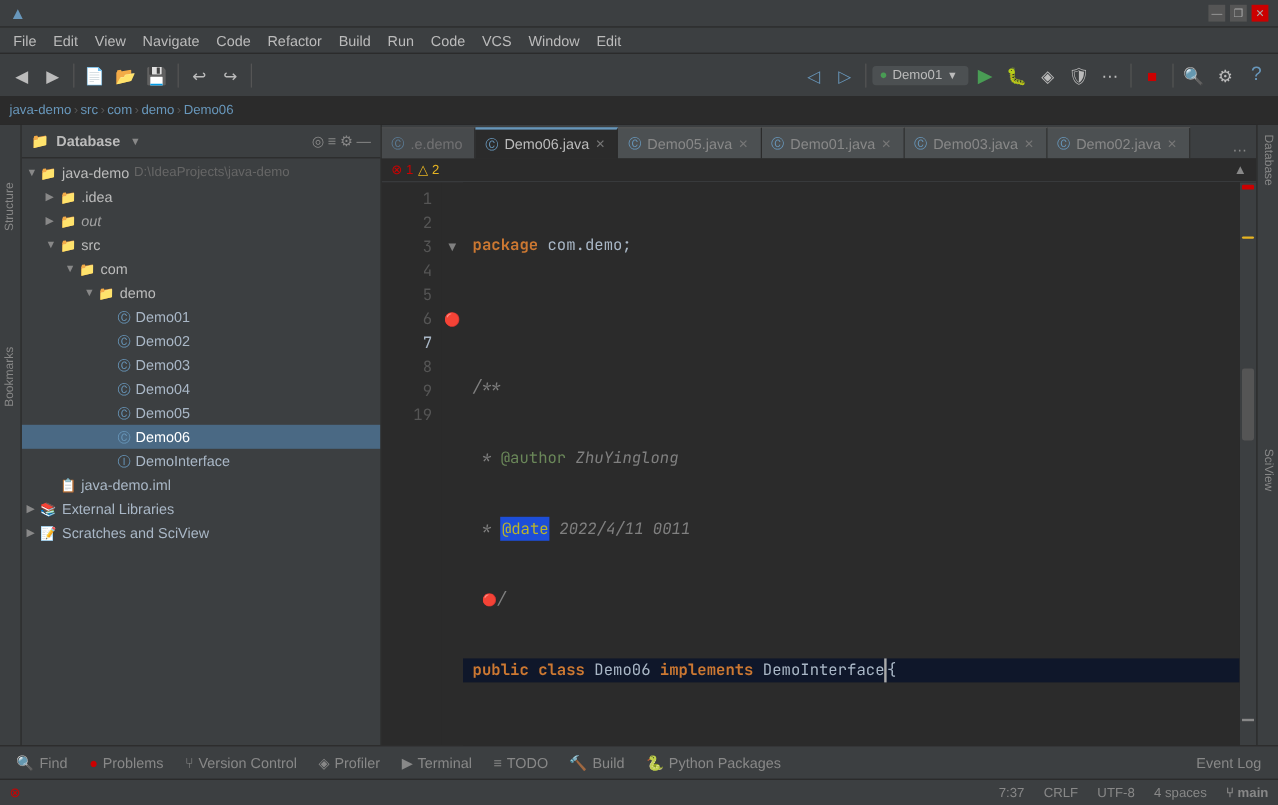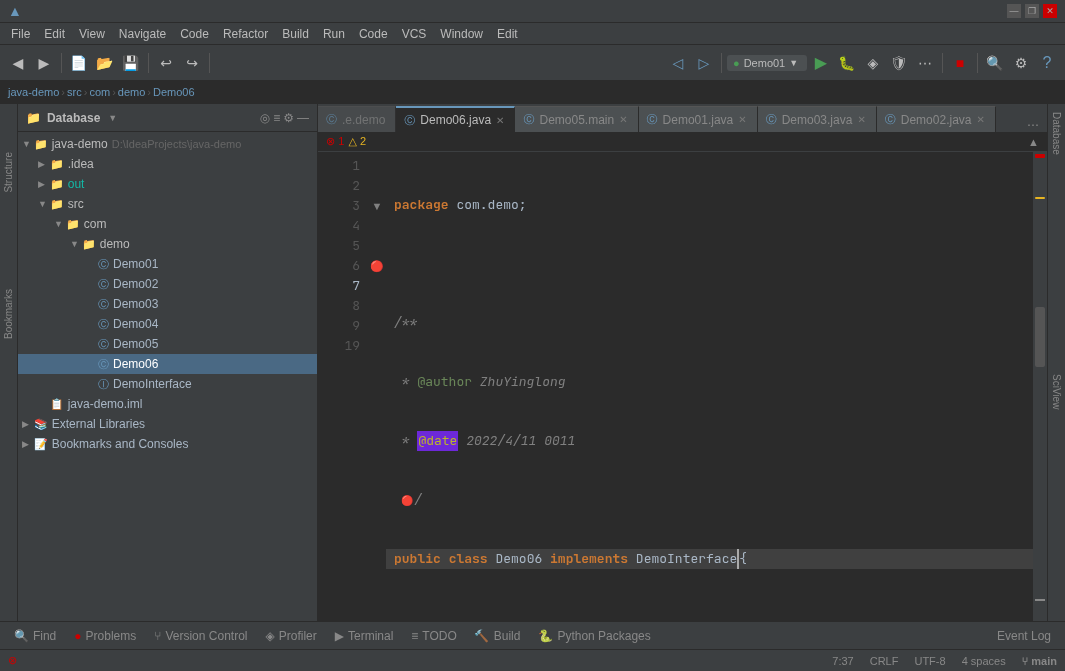--- a/index.html
+++ b/index.html
@@ -276,21 +276,21 @@
       padding: 3px 8px;
       cursor: pointer;
       font-size: 12px;
       color: #888;
       border-radius: 2px;
     }
     .bottom-tool-icon { font-size: 12px; }
     .error-dot { color: #cc0000; }
     .toolbar-right { margin-left: auto; display: flex; align-items: center; gap: 2px; }
     
-    .cursor-line { background: #404040; }
+    .cursor-line { background: #0f172a; }
   </style>
 </head>
 <body>
 
 <div class="title-bar">
   <div class="title-bar-left">
     <span style="color:#6897bb; font-size:14px;">▲</span>
   </div>
   <div class="title-bar-right">
     <button class="win-btn">—</button>
@@ -392,21 +392,21 @@
         <span class="tree-indent"></span>
         <span class="tree-arrow">▶</span>
         <span class="tree-icon folder-icon">📁</span>
         <span style="color:#bbbbbb;">.idea</span>
       </div>
 
       <div class="tree-item">
         <span class="tree-indent"></span>
         <span class="tree-arrow">▶</span>
         <span class="tree-icon folder-icon">📁</span>
-        <span style="color:#14b8a6;">out</span>
+        <span style="color:#a3a3a3;font-style:italic;">out</span>
       </div>
 
       <div class="tree-item">
         <span class="tree-indent"></span>
         <span class="tree-arrow">▼</span>
         <span class="tree-icon folder-open">📁</span>
         <span style="color:#bbbbbb;">src</span>
       </div>
 
       <div class="tree-item">
@@ -505,41 +505,41 @@
 
       <div class="tree-item">
         <span class="tree-arrow">▶</span>
         <span class="tree-icon ext-lib-icon">📚</span>
         <span>External Libraries</span>
       </div>
 
       <div class="tree-item">
         <span class="tree-arrow">▶</span>
         <span class="tree-icon">📝</span>
-        <span>Bookmarks and Consoles</span>
+        <span>Scratches and SciView</span>
       </div>
     </div>
   </div>
 
   <div class="editor-area">
 
     <div class="tabs-bar">
 
       <div class="tab" style="opacity:0.7;">
         <span class="tab-class-icon">Ⓒ</span>
         <span>.e.demo</span>
       </div>
       <div class="tab active">
         <span class="tab-class-icon">Ⓒ</span>
         <span>Demo06.java</span>
         <span class="tab-close">✕</span>
       </div>
       <div class="tab">
         <span class="tab-class-icon">Ⓒ</span>
-        <span>Demo05.main</span>
+        <span>Demo05.java</span>
         <span class="tab-close">✕</span>
       </div>
       <div class="tab">
         <span class="tab-class-icon">Ⓒ</span>
         <span>Demo01.java</span>
         <span class="tab-close">✕</span>
       </div>
       <div class="tab">
         <span class="tab-class-icon">Ⓒ</span>
         <span>Demo03.java</span>
@@ -593,21 +593,21 @@
           <span class="kw">package</span><span class="plain"> com.demo;</span>
         </div>
         <div class="code-line">&nbsp;</div>
         <div class="code-line">
           <span class="cm">/**</span>
         </div>
         <div class="code-line">
           <span class="cm">&nbsp;* </span><span style="color:#6a8759;">@author</span><span class="cm"> ZhuYinglong</span>
         </div>
         <div class="code-line">
-          <span class="cm">&nbsp;* </span><span style="background:#6d28d9; color:#bbb529; padding:0 1px;">@date</span><span class="cm"> 2022/4/11 0011</span>
+          <span class="cm">&nbsp;* </span><span style="background:#1d4ed8; color:#bbb529; padding:0 1px;">@date</span><span class="cm"> 2022/4/11 0011</span>
         </div>
         <div class="code-line">
           <span class="cm">&nbsp;</span><span style="color:#cc7832; font-size:10px;">🔴</span><span class="cm">/</span>
         </div>
         <div class="code-line cursor-line">
           <span class="kw">public</span><span class="plain"> </span><span class="kw">class</span><span class="plain"> Demo06 </span><span class="kw">implements</span><span class="plain"> DemoInterface</span><span style="border-left:2px solid #aaa;">{</span>
         </div>
         <div class="code-line">&nbsp;</div>
         
         

